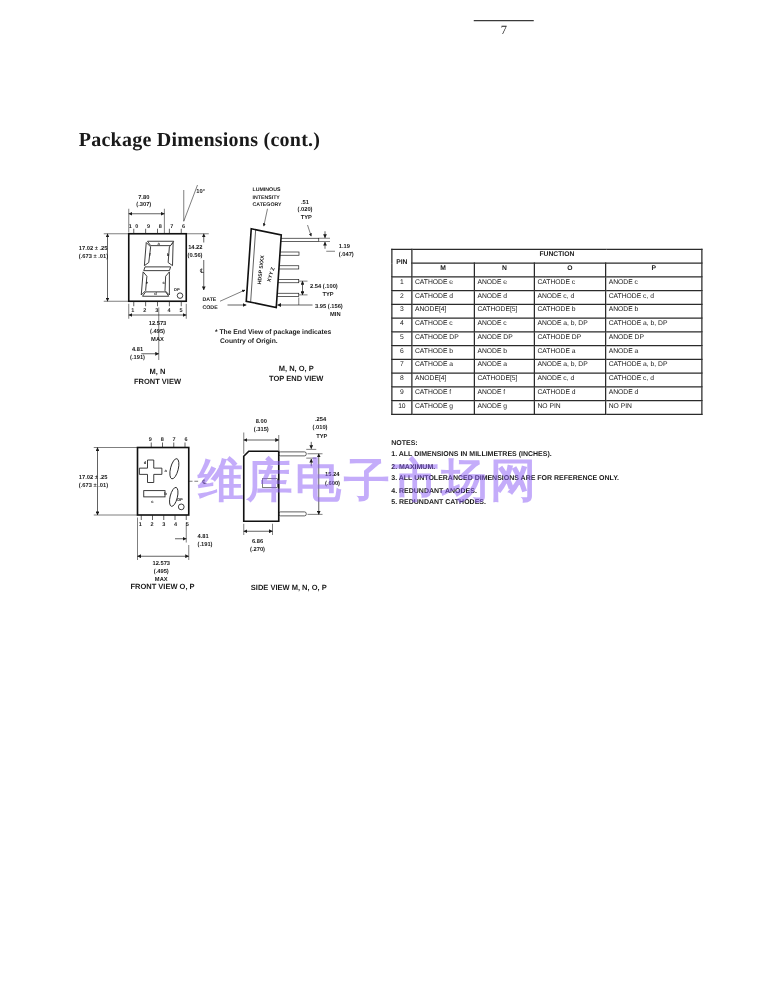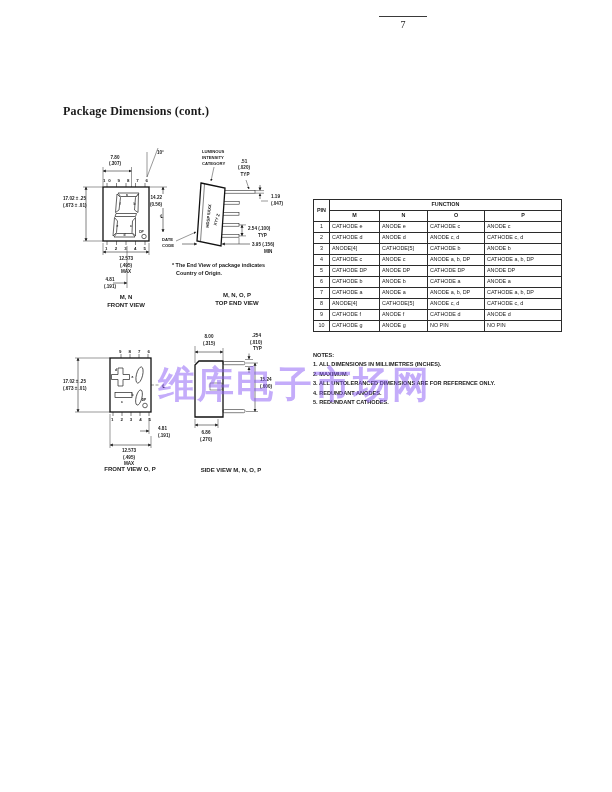--- a/index.html
+++ b/index.html
@@ -4,21 +4,21 @@
 <style>
   html,body{margin:0;padding:0;}
   body{width:612px;height:792px;background:#ffffff;position:relative;overflow:hidden;
        font-family:"Liberation Sans",sans-serif;color:#1a1a1a;}
   .abs{position:absolute;}
   
   #page-num{left:379px;top:16px;width:48px;border-top:1.3px solid #3a3a3a;
             text-align:center;font-family:"Liberation Serif",serif;font-size:10px;padding-top:2px;}
   
   #doc-title{left:63px;top:104px;font-family:"Liberation Serif",serif;
-             font-size:12px;font-weight:bold;letter-spacing:.2px;}
+             font-size:16px;font-weight:bold;letter-spacing:.2px;}
   
   svg{overflow:visible;}
   svg text{font-family:"Liberation Sans",sans-serif;fill:#1a1a1a;}
   .dim{font-size:4.6px;font-weight:bold;}
   .dims{font-size:4.2px;font-weight:bold;}
   .seg{font-size:3.3px;font-weight:bold;}
   .pins{font-size:4.4px;font-weight:bold;}
   .cap{font-size:6px;font-weight:bold;}
   .fnote{font-size:5.4px;font-weight:bold;}
   .cl{font-size:5px;font-family:"DejaVu Sans",sans-serif;}

